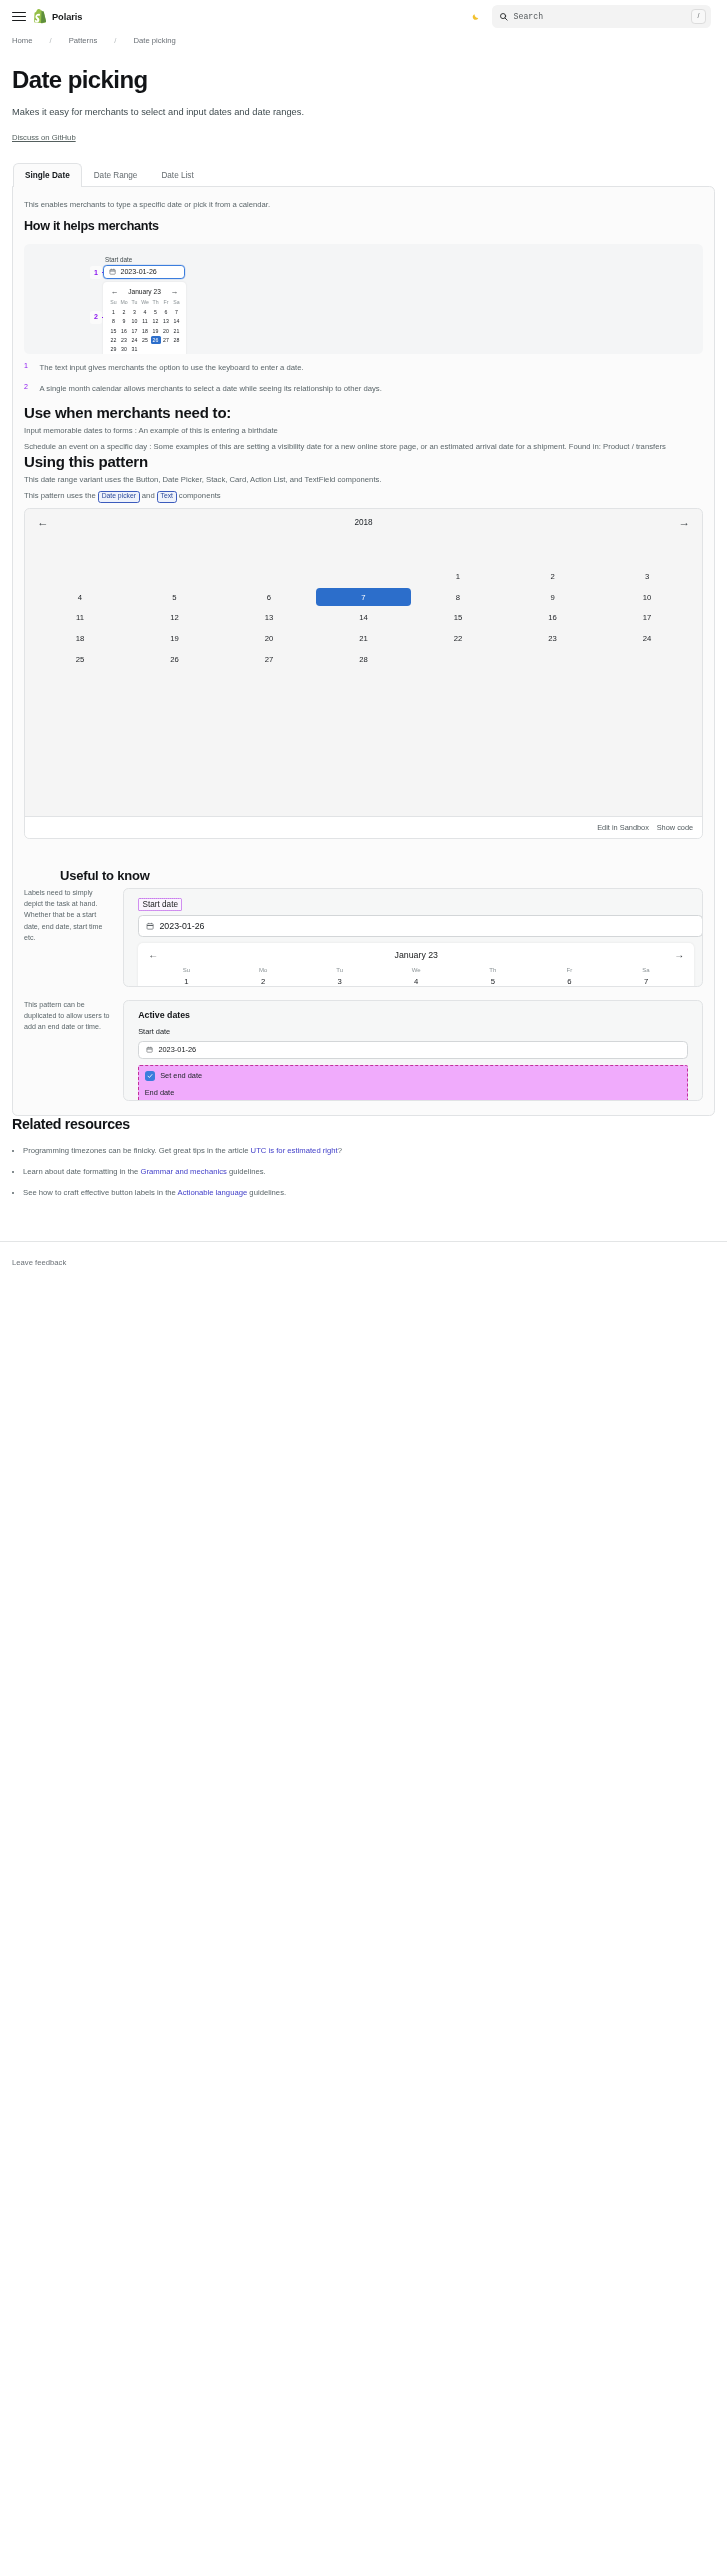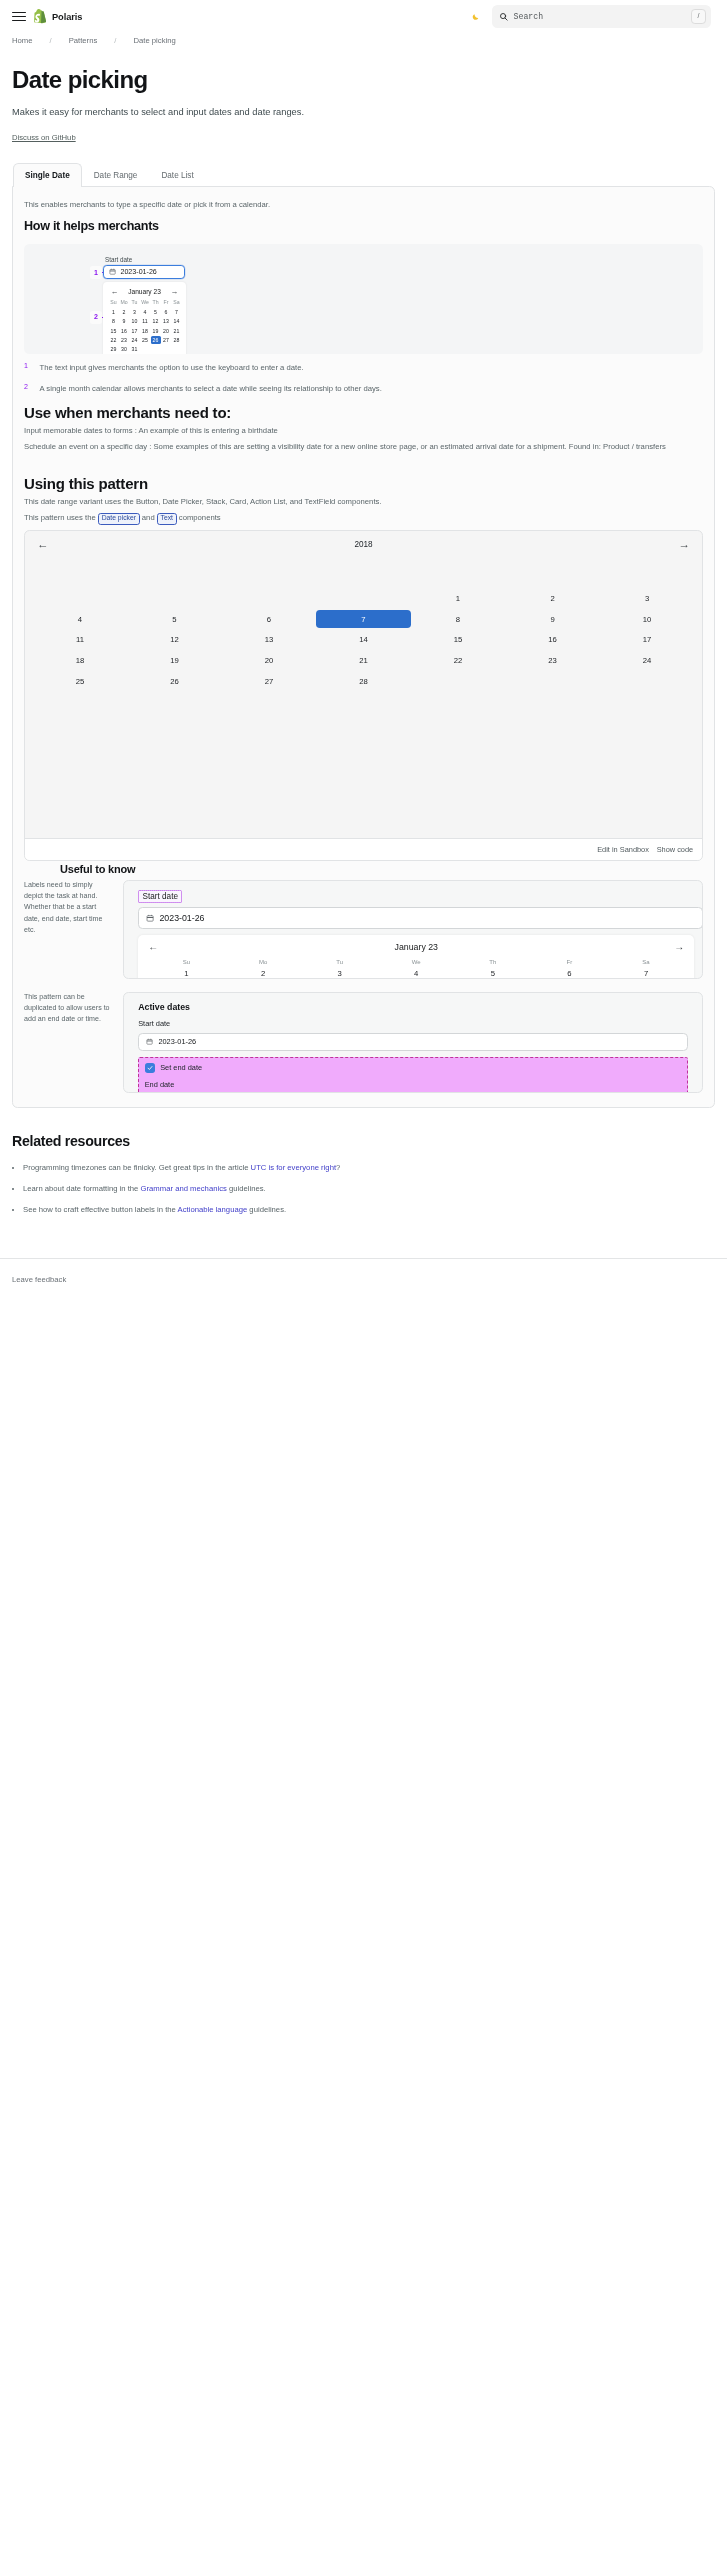--- a/index.html
+++ b/index.html
@@ -259,21 +259,21 @@
     border-top: 0.5px solid #e1e3e5;
     background: #ffffff;
     display: flex; justify-content: flex-end; gap: 7.7px;
     padding: 6px 8.8px;
     font-size: 7.4px;
     color: #515a5e;
   }
   .example-foot span { cursor: pointer; }
 
   
-  .h3b { font-size: 11px; font-weight: 700; color: #121417; letter-spacing: -0.2px; margin-top: 2px; padding-left: 36px; }
+  .h3b { font-size: 13px; font-weight: 700; color: #121417; letter-spacing: -0.2px; margin-top: 29px; padding-left: 36px; }
   .twocol {
     display: flex;
     gap: 11px;
     margin-top: 4.4px;
     align-items: flex-start;
   }
   .twocol .left { width: 88px; flex: 0 0 88px; font-size: 7.1px; color: #5b666a; line-height: 1.6; }
   .twocol .right { flex: 1 1 auto; }
 
   .demo-card {
@@ -343,21 +343,21 @@
     width: 10px; height: 10px; border-radius: 2.7px;
     background: #3b7ddd;
     display: flex; align-items: center; justify-content: center;
     cursor: pointer;
   }
   .chk svg { display: block; }
 
   
   .related-h {
     font-size: 14.2px; font-weight: 700; letter-spacing: -0.3px;
-    color: #121417; margin-top: 25px;
+    color: #121417; 
   }
   .related-list { margin-top: 13px; padding-left: 11px; }
   .related-list li {
     font-size: 7.7px; color: #5b666a; line-height: 1.62; margin-bottom: 8.8px;
   }
   .related-list li::marker { color: #5b666a; }
   .related-list a { color: #4240c9; text-decoration: none; cursor: pointer; }
 
   .footer {
     margin-top: 41px;
@@ -509,21 +509,21 @@
       <div class="note">
         <span class="num">2</span>
         <span class="txt">A single month calendar allows merchants to select a date while seeing its relationship to other days.</span>
       </div>
     </div>
 
     <h3 class="h3">Use when merchants need to:</h3>
     <p class="para">Input memorable dates to forms : An example of this is entering a birthdate</p>
     <p class="para">Schedule an event on a specific day : Some examples of this are setting a visibility date for a new online store page, or an estimated arrival date for a shipment. Found in: Product / transfers</p>
 
-    <h3 class="h3" style="margin-top:22px;">Using this pattern</h3>
+    <h3 class="h3" style="margin-top:0;">Using this pattern</h3>
     <p class="para">This date range variant uses the Button, Date Picker, Stack, Card, Action List, and TextField components.</p>
     <p class="para">
       <span>This pattern uses the</span>
       <span class="pill">Date picker</span>
       <span>and</span>
       <span class="pill">Text</span>
       <span>components</span>
     </p>
 
     <div class="example">
@@ -651,21 +651,21 @@
         </div>
       </div>
     </div>
 
   </div>
 
   
   <h2 class="related-h">Related resources</h2>
   <ul class="related-list">
     <li>
-      <span>Programming timezones can be finicky. Get great tips in the article </span><a>UTC is for everyone right</a><span>?</span>
+      <span>Programming timezones can be finicky. Get great tips in the article </span><a>UTC is for estimated right</a><span>?</span>
     </li>
     <li>
       <span>Learn about date formatting in the </span><a>Grammar and mechanics</a><span> guidelines.</span>
     </li>
     <li>
       <span>See how to craft effective button labels in the </span><a>Actionable language</a><span> guidelines.</span>
     </li>
   </ul>
 </div>
 

